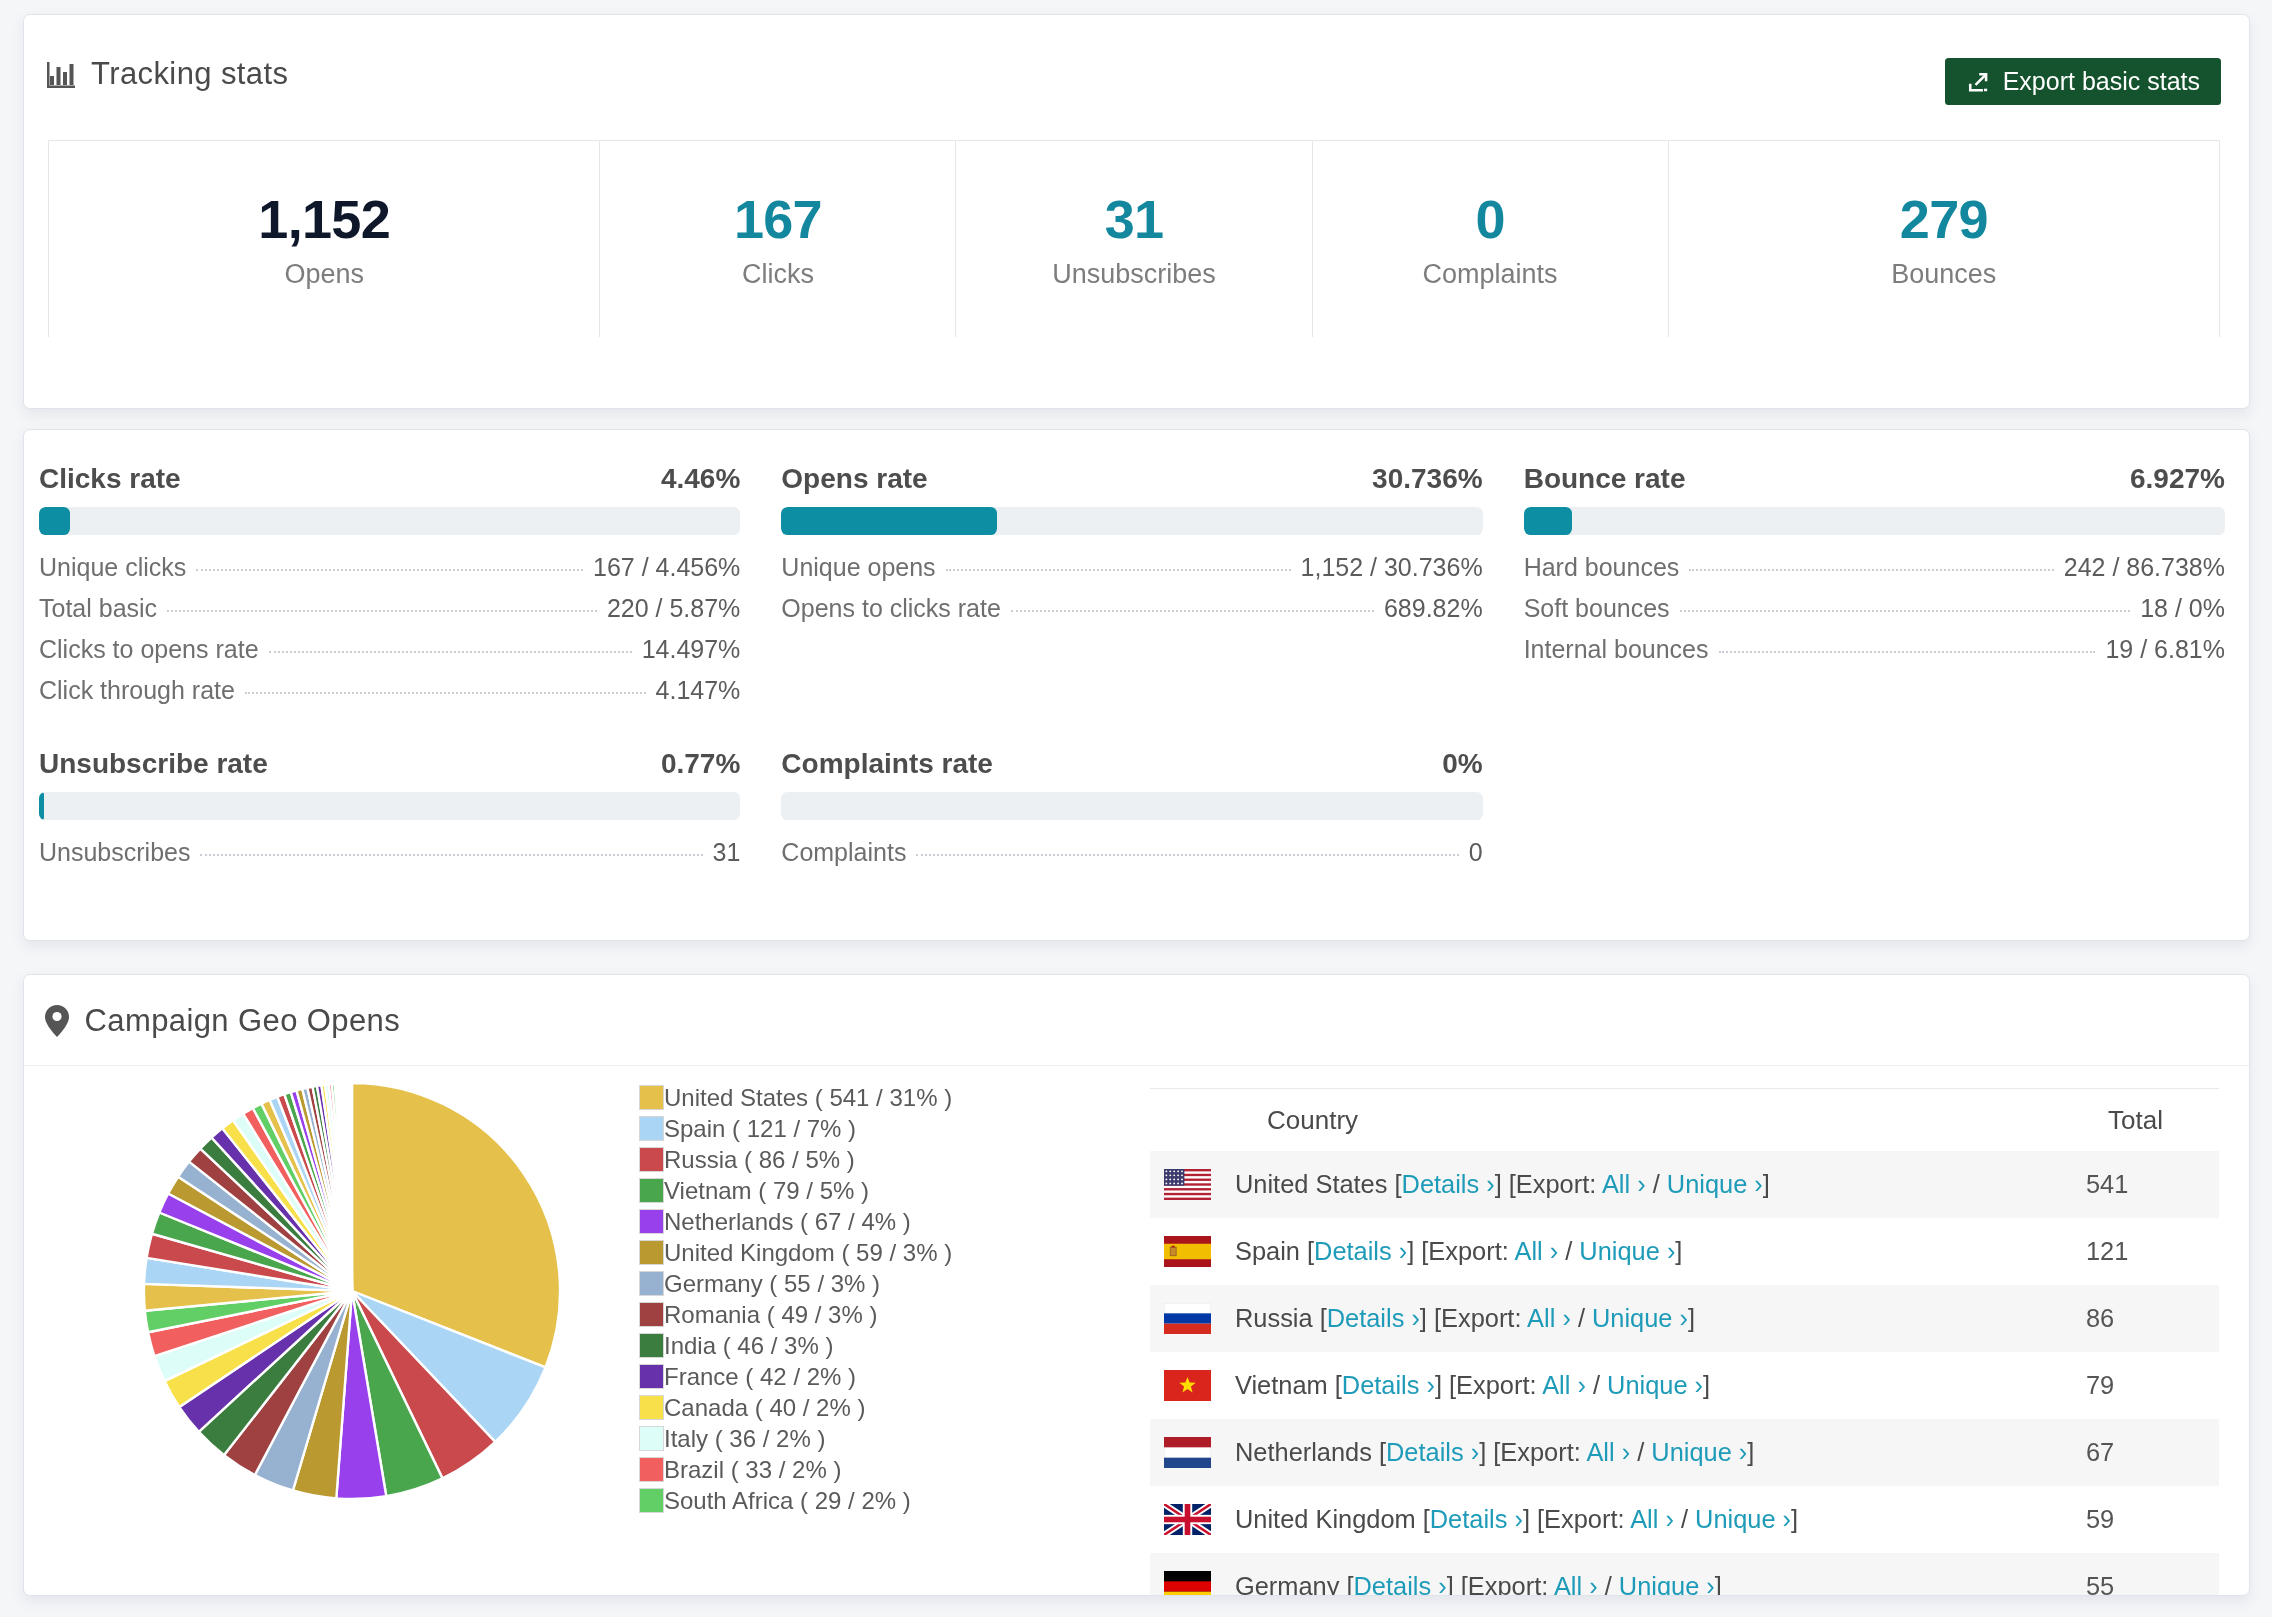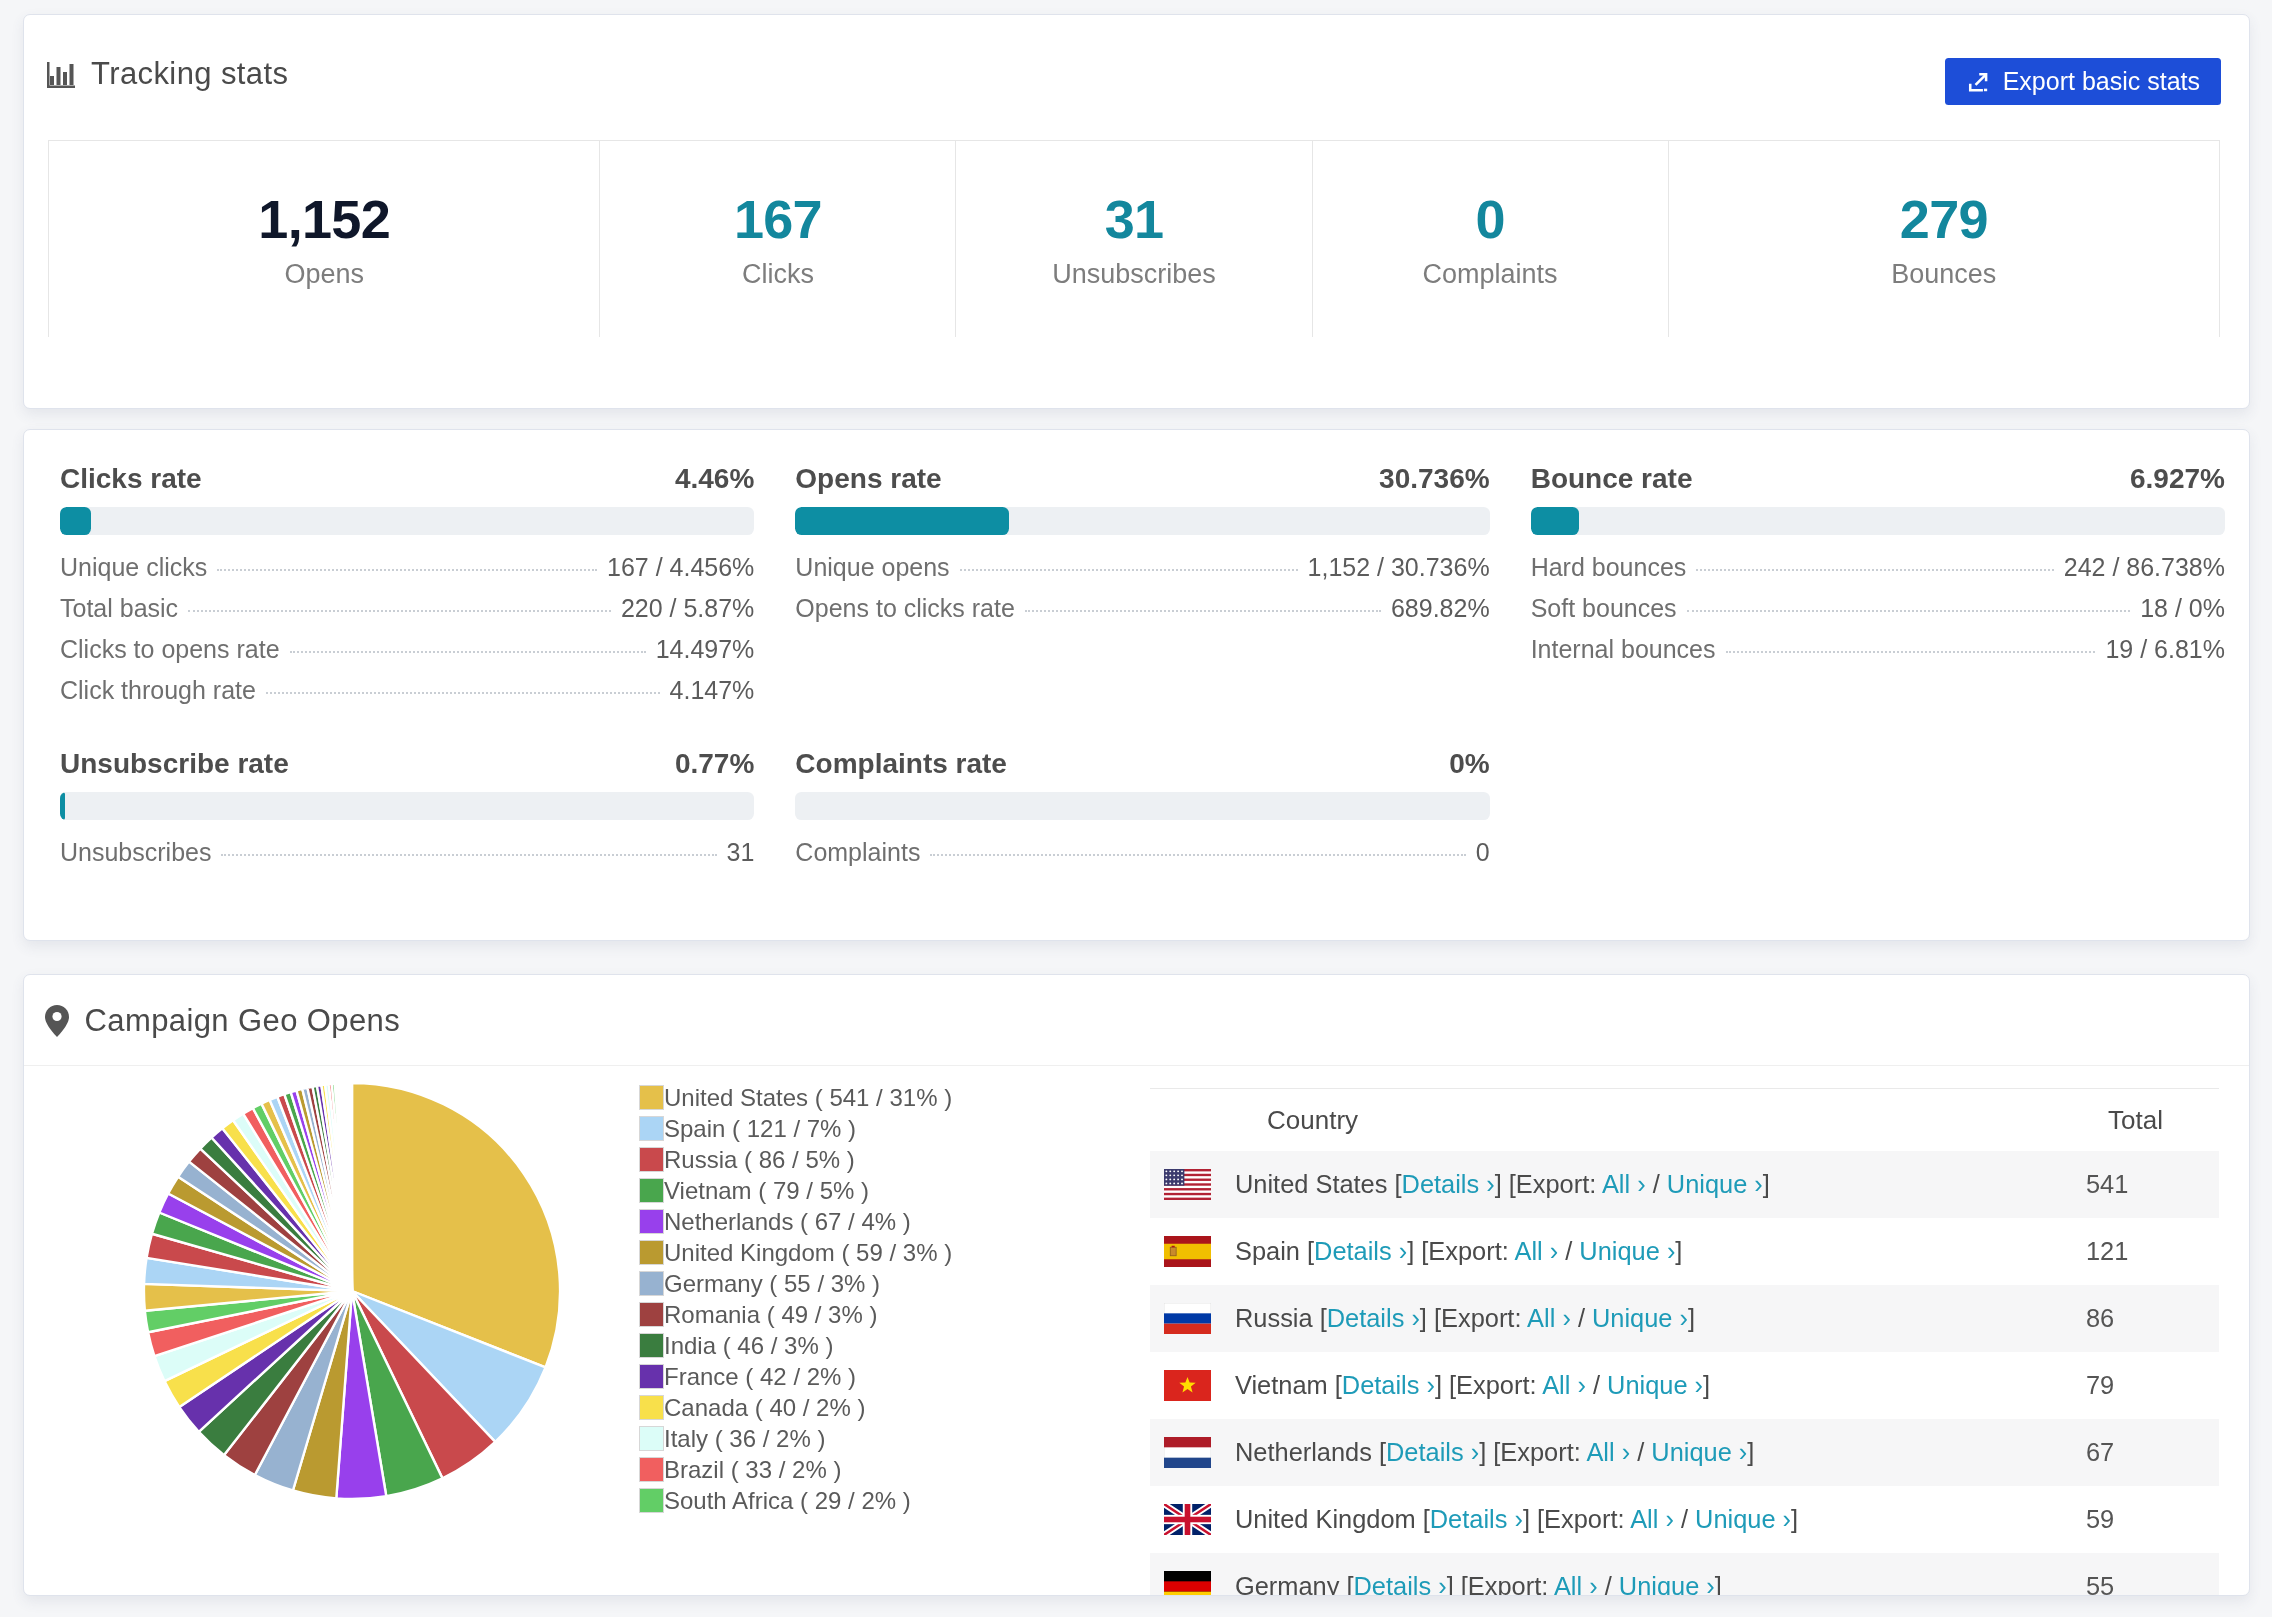--- a/index.html
+++ b/index.html
@@ -30,21 +30,21 @@
   .stat-cell{display:flex;flex-direction:column;align-items:center;justify-content:center;
     border-right:0.7px solid #e6e6e6;}
   .stat-cell:last-child{border-right:none;}
   .stat-cell.wide{flex:1.55;}
   .stat-cell.norm{flex:1;}
   .stat-value{font-size:54px;font-weight:bold;letter-spacing:-0.7px;}
   .stat-label{font-size:27px;color:#7d7d7d;margin-top:8.5px;}
   
   #card-rates{left:23px;top:429px;width:2225px;height:510px;}
   .rates-grid{
-    position:absolute;left:36px;right:24px;top:32px;
+    position:absolute;left:15px;right:24px;top:32px;
     display:grid;grid-template-columns:repeat(3,1fr);column-gap:41px;row-gap:30px;
   }
   .rate-head{display:flex;justify-content:space-between;align-items:baseline;
     font-size:28px;font-weight:bold;color:#4d4d4d;line-height:34px;}
   .rate-bar{margin-top:11.3px;height:28px;border-radius:6.4px;background:#edf0f3;overflow:hidden;}
   .rate-fill{height:100%;border-radius:6.4px;}
   .rate-rows{margin-top:17.6px;}
   .d-row{display:flex;align-items:baseline;height:41px;font-size:25px;}
   .d-label{color:#6f6f6f;white-space:nowrap;}
   .d-leader{flex:1;border-bottom:2.1px dotted #c9ced4;margin:0 10px;transform:translateY(-5px);}
@@ -80,21 +80,21 @@
         <rect x="5" y="18" width="4" height="9"></rect>
         <rect x="11.5" y="9" width="4" height="18"></rect>
         <rect x="18" y="14" width="4" height="13"></rect>
         <rect x="24.5" y="6" width="4" height="21"></rect>
         <rect x="2" y="27.5" width="28" height="2.5"></rect>
         <rect x="2" y="4" width="2.5" height="26"></rect>
       </g>
     </svg>
     <span class="card-title">Tracking stats</span>
   </div>
-  <button class="export-btn" style="background: #1d4ed8;">
+  <button class="export-btn" style="background: #14532d;">
     <svg width="25.4" height="25.4" viewBox="0 0 24 24">
       <g stroke="#fff" stroke-width="2.4" fill="none">
         <path d="M4 14v6h12"></path>
         <path d="M9 15L19 5"></path>
         <path d="M12.5 5H19v6.5" fill="none"></path>
       </g>
       <rect x="17" y="18.6" width="3" height="2.4" fill="#fff"></rect>
     </svg>
     <span>Export basic stats</span>
   </button>

